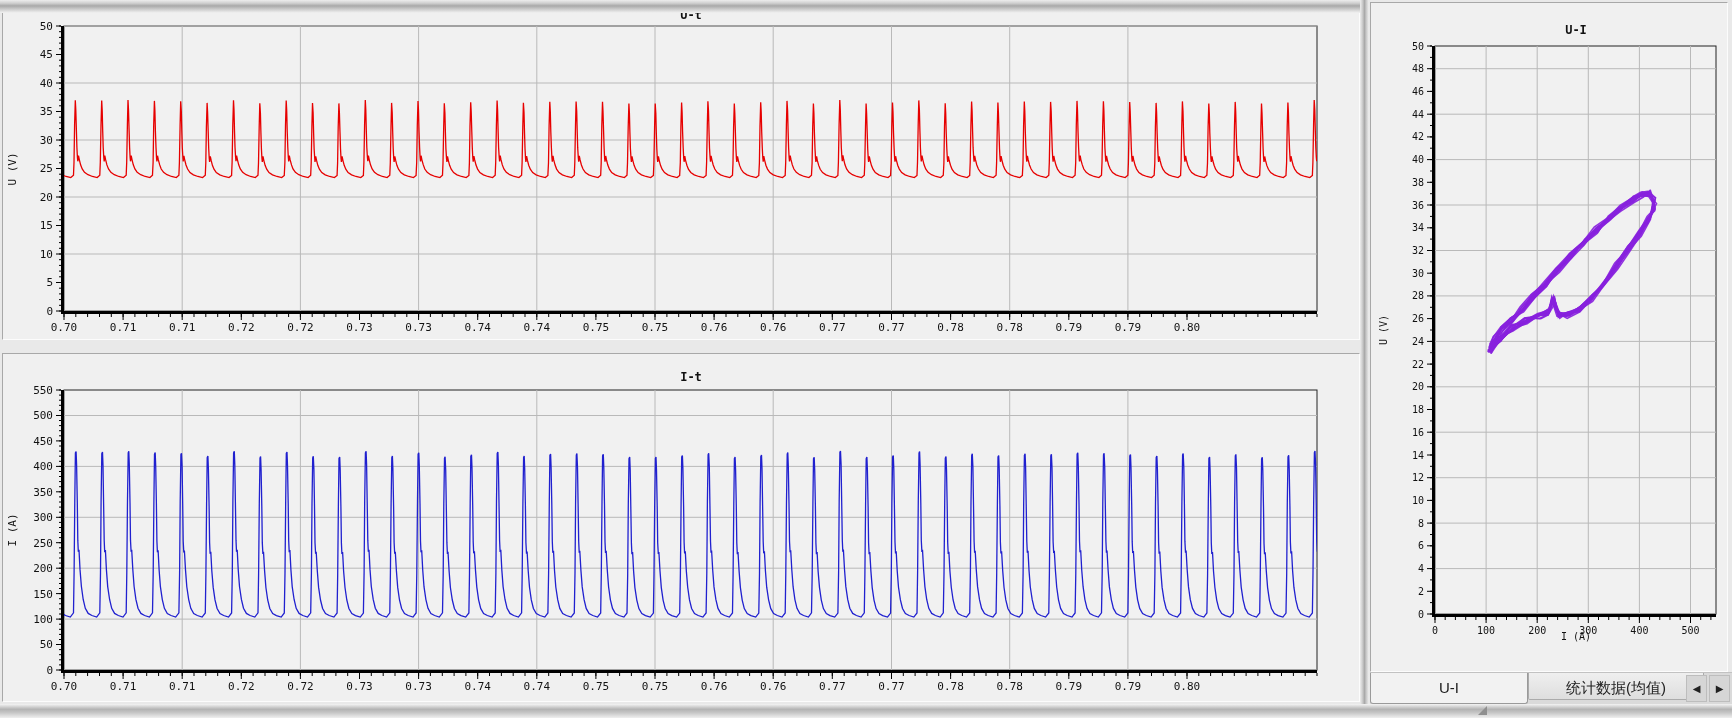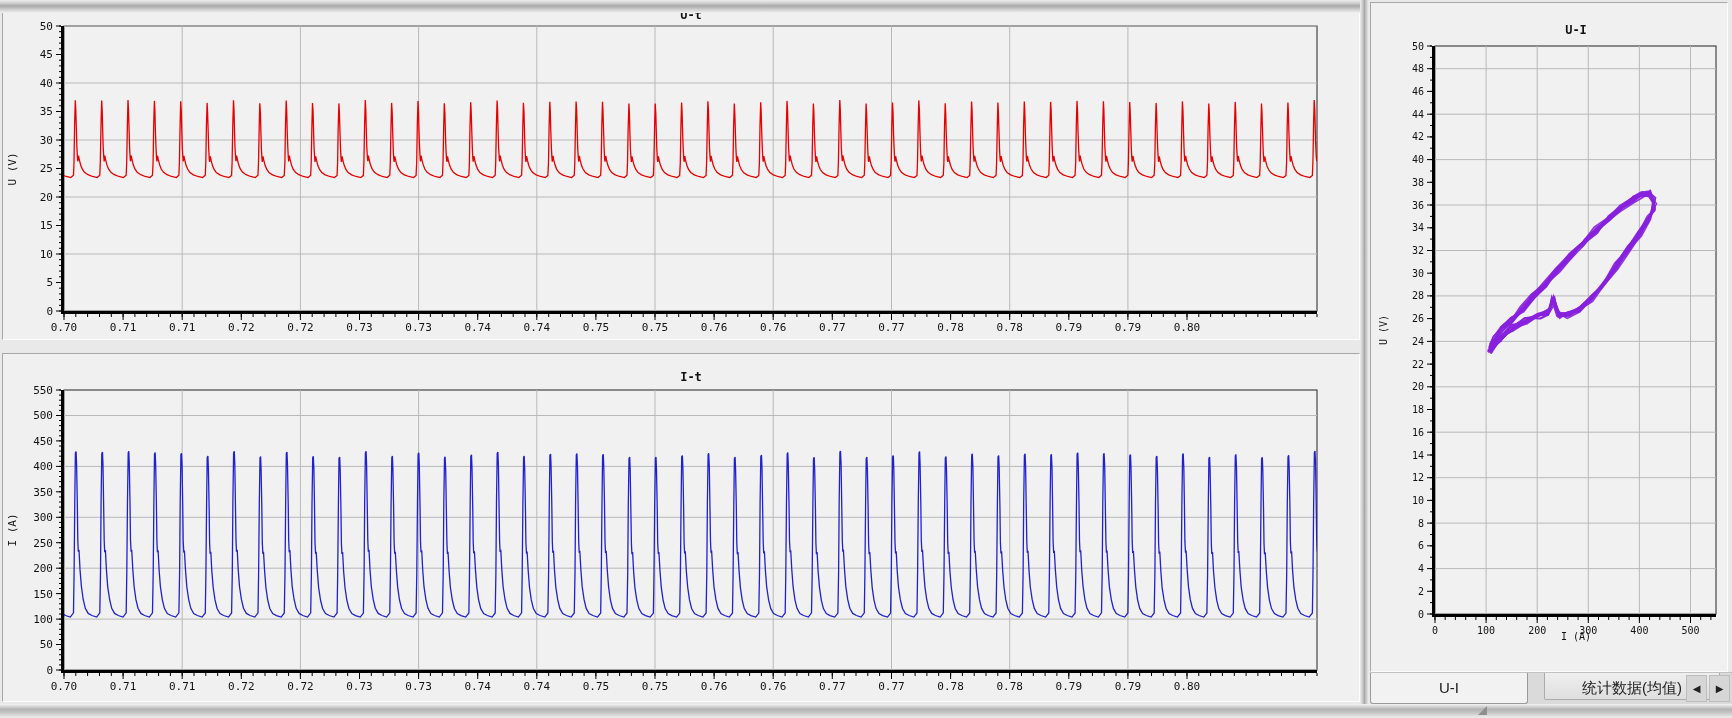--- a/index.html
+++ b/index.html
@@ -41,21 +41,21 @@
     line-height:29px;white-space:nowrap;overflow:hidden;
   }
   .tab.selected{
     width:158px;background:#f2f2f2;
     border:1px solid #9a9a9a;border-top:none;border-radius:0 0 3px 3px;
     height:31px;
   }
   .tab.unselected{
     width:176px;background:linear-gradient(180deg,#efefef,#dedede);
     border:1px solid #ababab;border-top:none;border-radius:0 0 2px 2px;
-    height:27px;margin-left:16px;color:#222;
+    height:27px;margin-left:0;color:#222;
   }
   .tab-arrows{position:absolute;right:2px;top:2px;display:flex;gap:2px;}
   .arrow-btn{
     width:21px;height:27px;background:#d6d6d6;border:1px solid #bdbdbd;
     box-sizing:border-box;display:flex;align-items:center;justify-content:center;
     font-size:10px;color:#222;padding:0;font-family:"DejaVu Sans",sans-serif;
   }
 </style>
 </head>
 <body>

